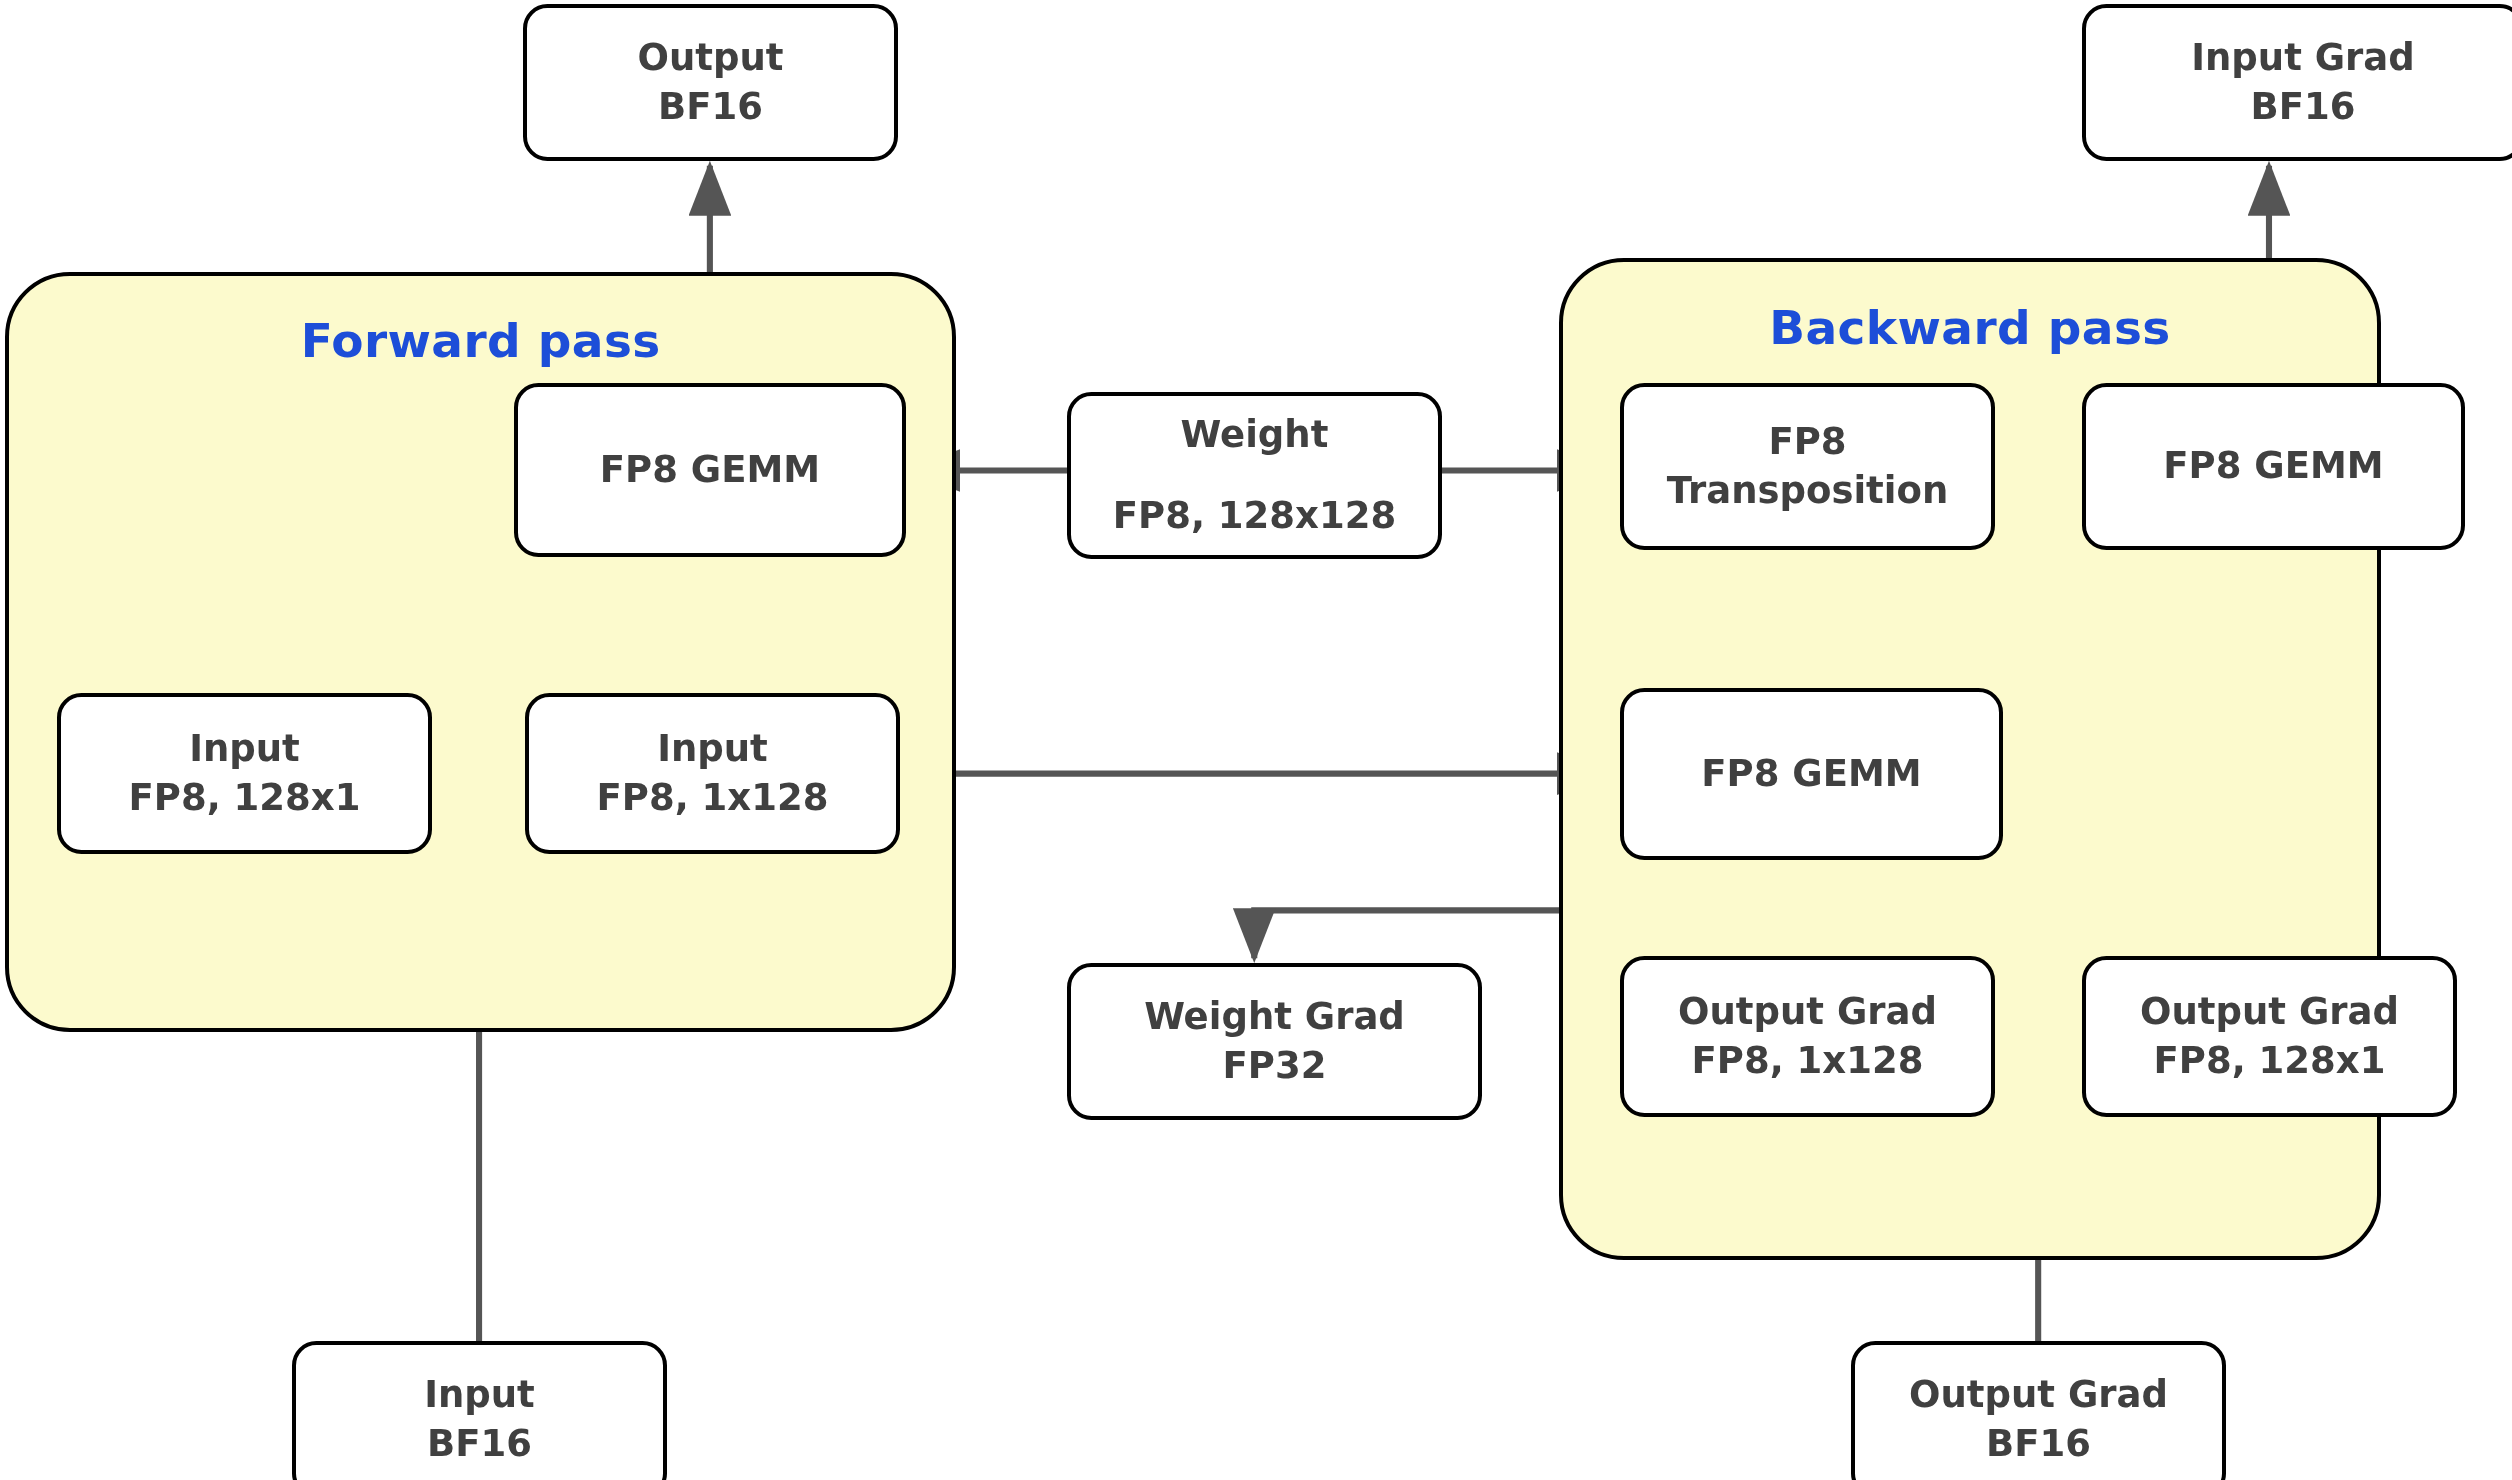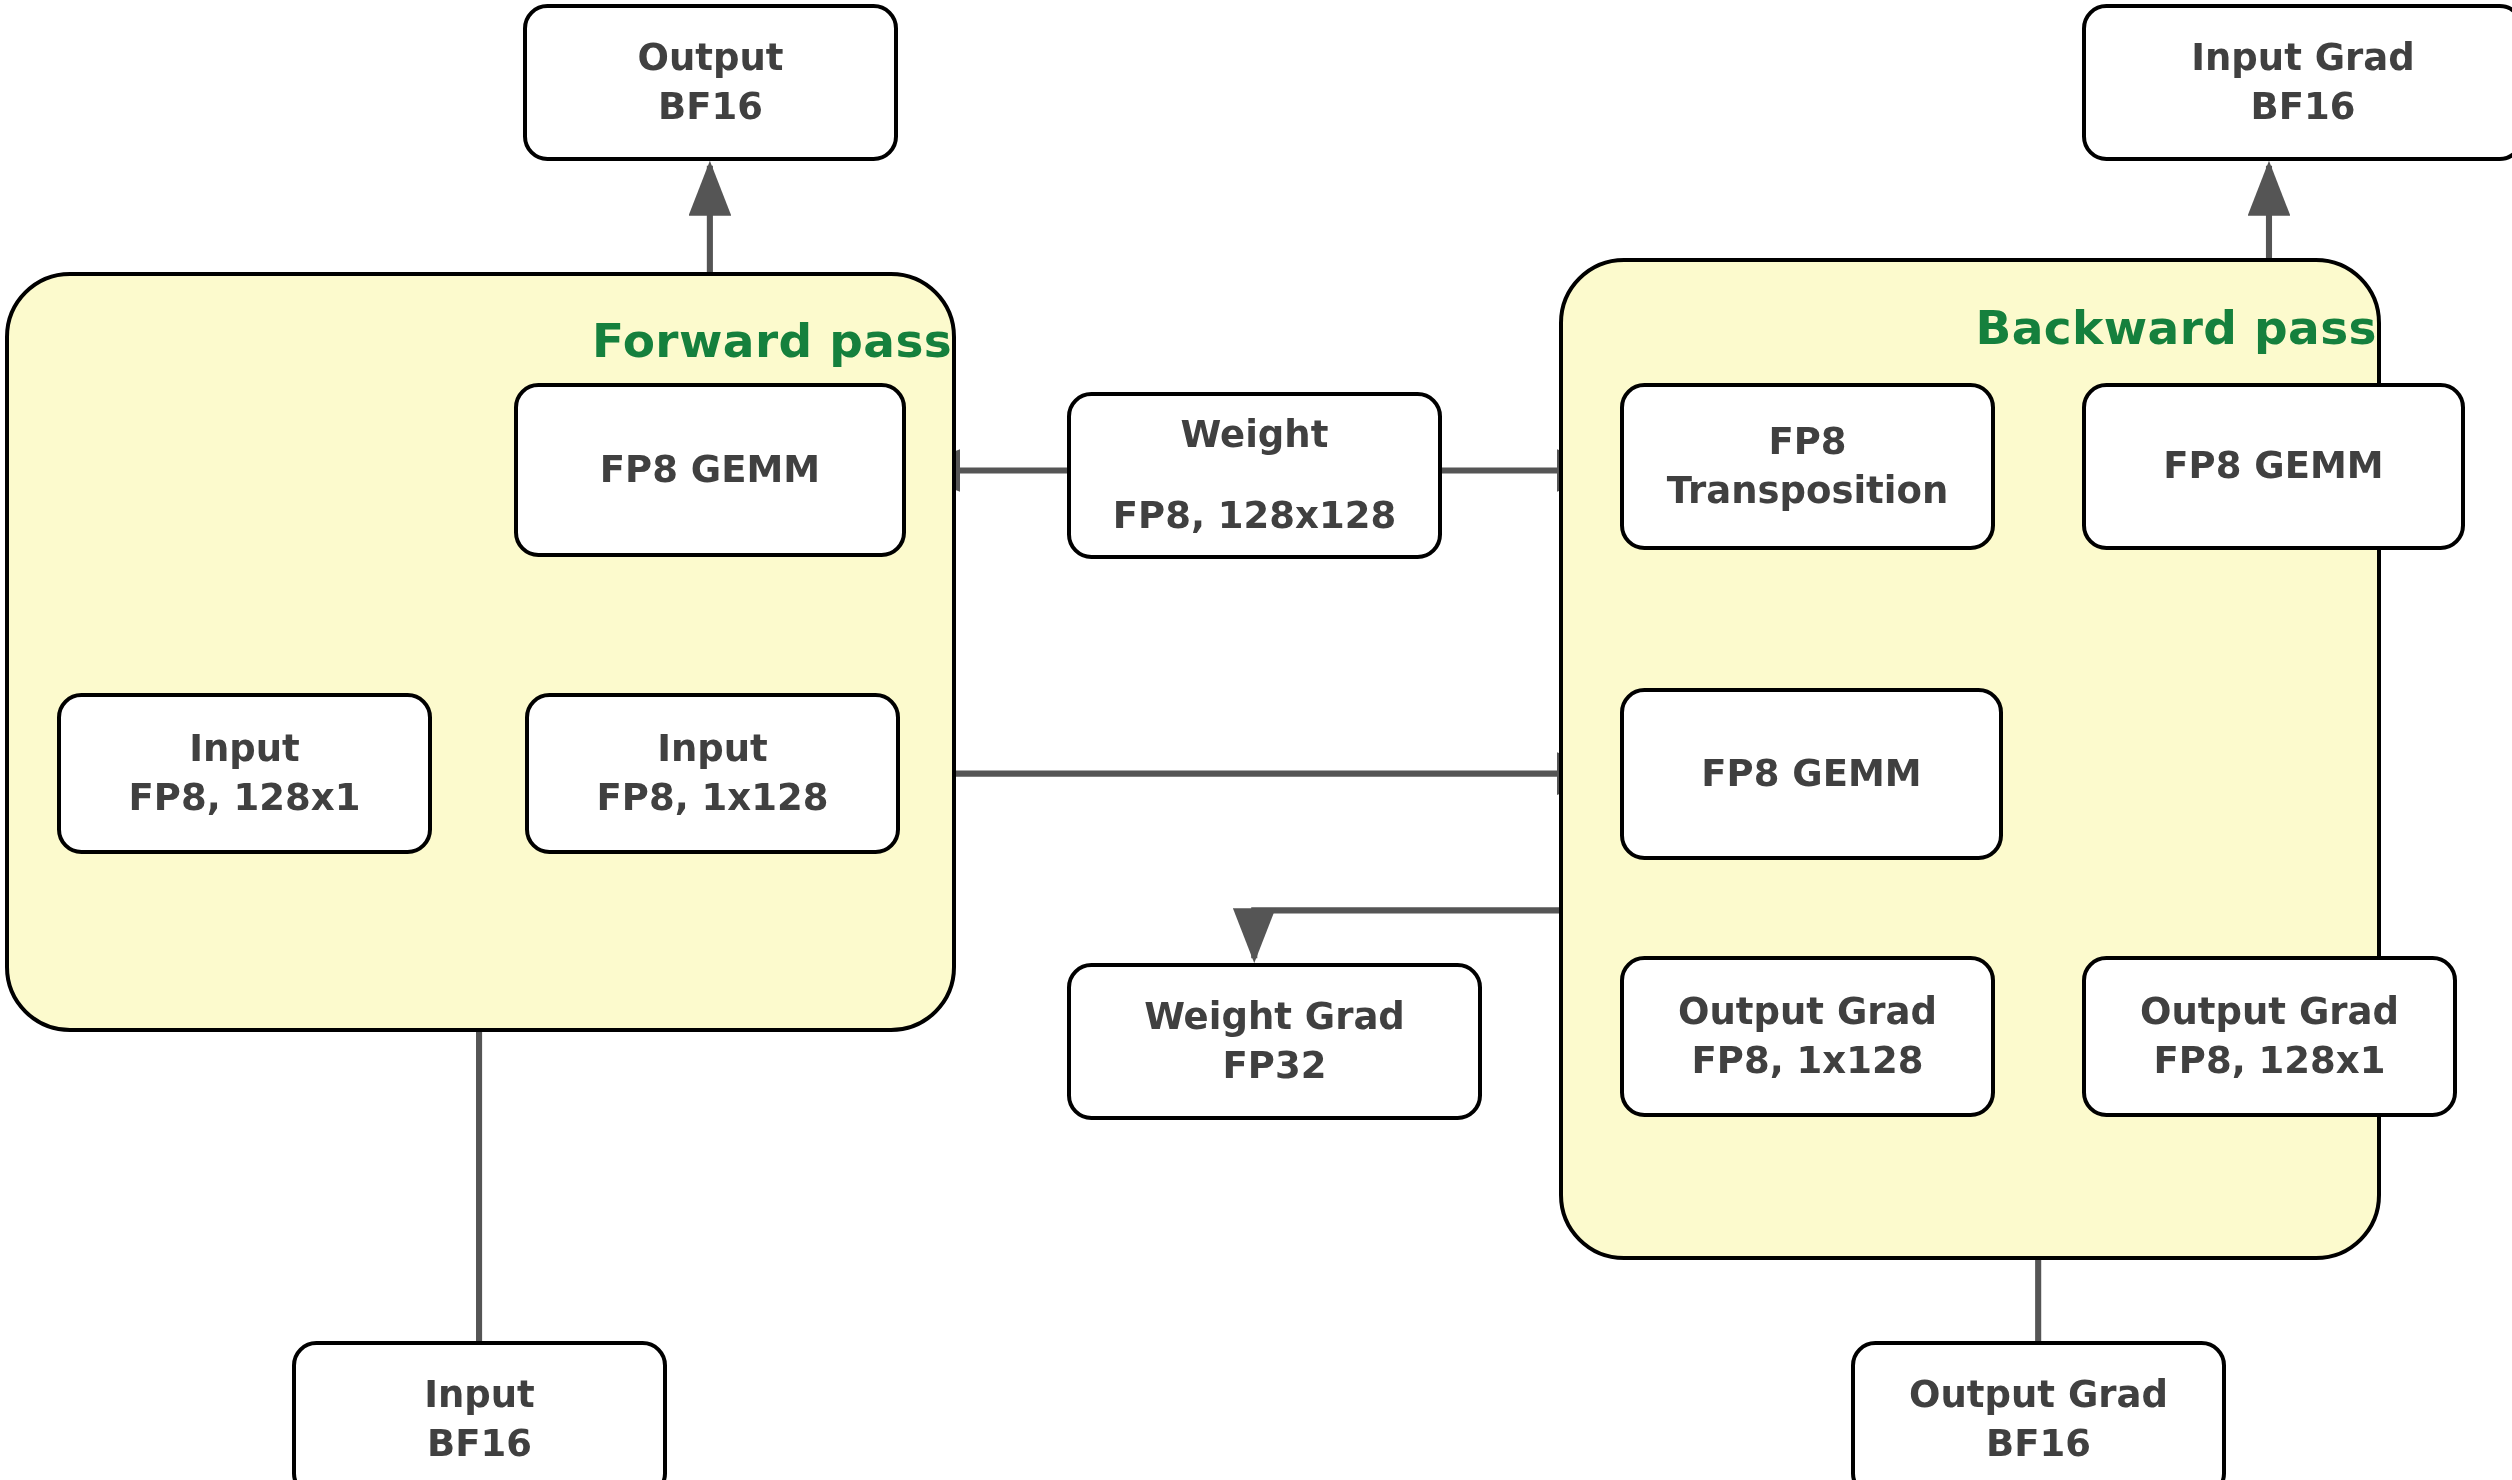--- a/index.html
+++ b/index.html
@@ -32,24 +32,24 @@
     background: #FCFACD;
     border: 4.4px solid #000000;
     border-radius: 65px;
     box-sizing: border-box;
     z-index: 1;
   }
   .panel-title {
     position: absolute;
     left: 0;
     right: 0;
-    text-align: right;
+    text-align: center;
     font-size: 47px;
     font-weight: bold;
-    color: #15803d;
+    color: #1d4ed8;
     letter-spacing: 0.4px;
     font-family: "DejaVu Sans", sans-serif;
   }
   
   .node {
     position: absolute;
     background: #ffffff;
     border: 4.4px solid #000000;
     border-radius: 24.4px;
     box-sizing: border-box;

